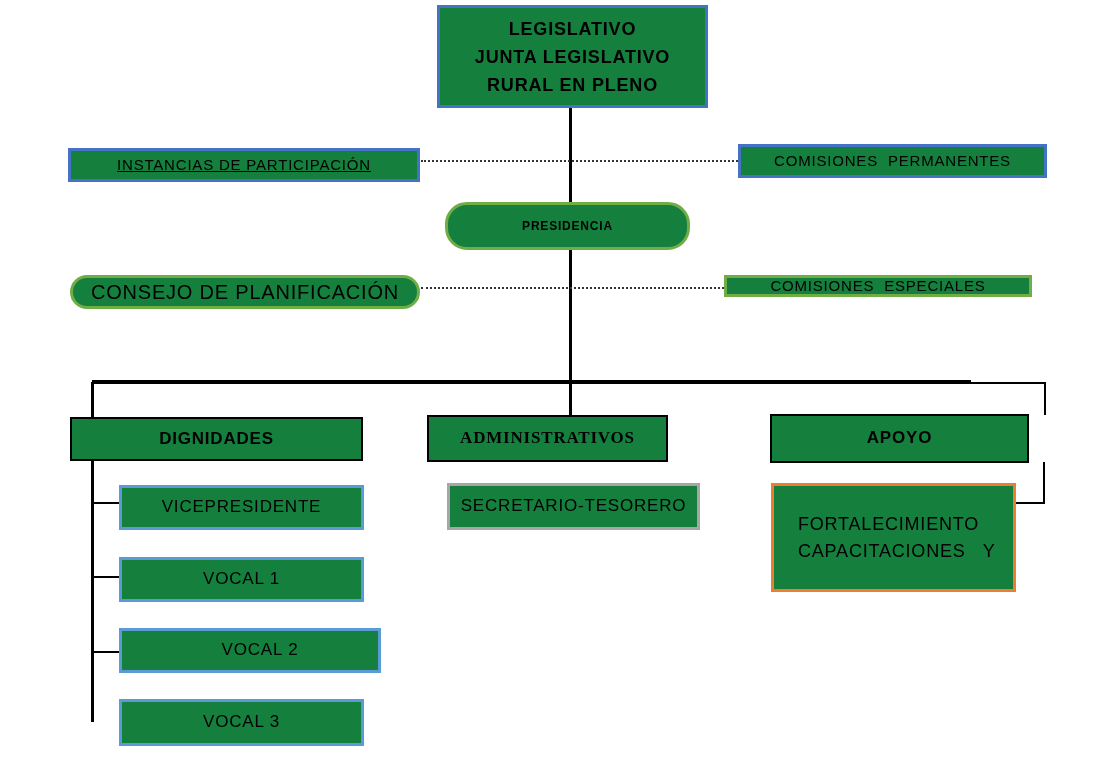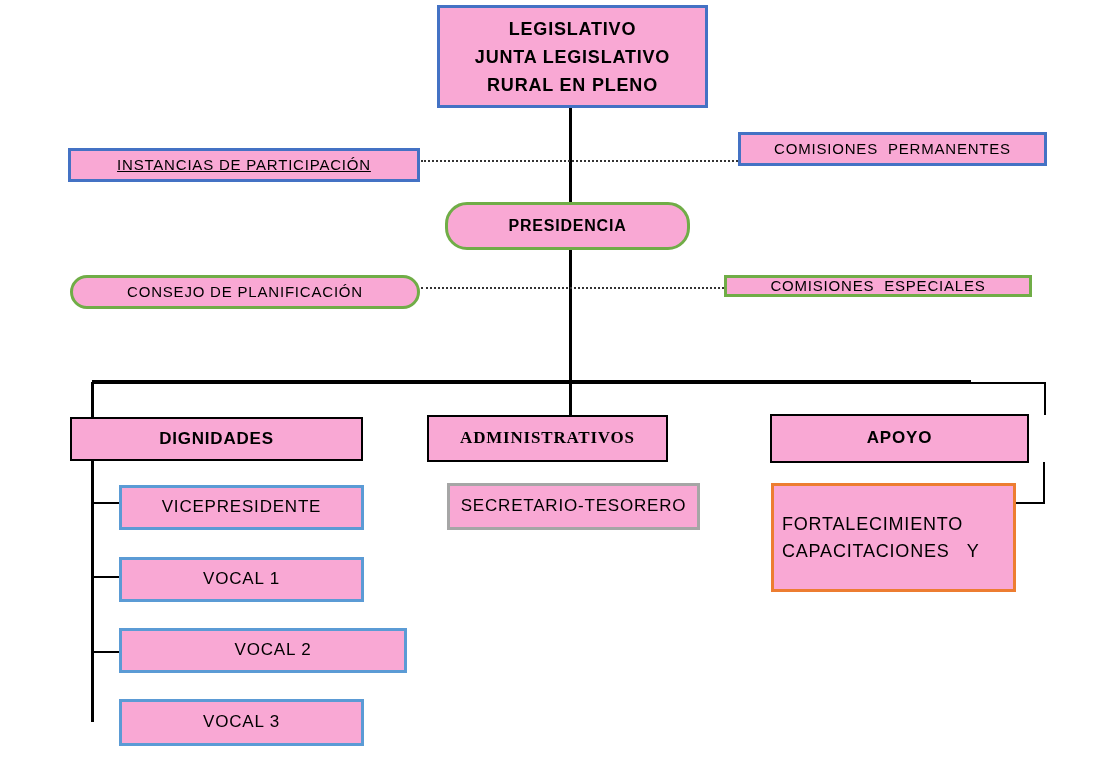--- a/index.html
+++ b/index.html
@@ -7,46 +7,46 @@
     position: relative;
     width: 1107px;
     height: 757px;
     background: #ffffff;
     overflow: hidden;
     font-family: "Liberation Sans", sans-serif;
   }
   .node {
     position: absolute;
     box-sizing: border-box;
-    background: #f9a8d4;
+    background: #15803d;
     display: flex;
     flex-direction: column;
     align-items: center;
     justify-content: center;
     text-align: center;
     color: #000;
     letter-spacing: 0.8px;
     z-index: 2;
     line-height: 1.2;
   }
   .bold { font-weight: bold; }
   .b-blue   { border: 3px solid #4472C4; }
   .b-lblue  { border: 3px solid #5B9BD5; }
   .b-green  { border: 3px solid #70AD47; }
   .b-orange { border: 3px solid #ED7D31; }
   .b-gray   { border: 3px solid #A6A6A6; }
   .b-black  { border: 2.5px solid #000000; }
   .line   { position: absolute; background: #000; z-index: 1; }
   .dotted { position: absolute; height: 0; border-top: 2.5px dotted #333; z-index: 1; }
-  .left-text { align-items: flex-start; text-align: left; padding-left: 8px; white-space: pre; }
+  .left-text { align-items: flex-start; text-align: left; padding-left: 24px; white-space: pre; }
   .fs15 { font-size: 15px; }
-  .fs16 { font-size: 15px; border-radius: 17px; }
+  .fs16 { font-size: 20px; border-radius: 17px; }
   .fs17 { font-size: 17px; text-align: right; }
   .fs18 { font-size: 18px; }
-  .fs20 { font-size: 16px; border-radius: 22px; }
+  .fs20 { font-size: 12px; border-radius: 22px; }
   .lh28 { line-height: 28px; }
   .lh27 { line-height: 27px; }
   .wsp  { word-spacing: 5px; }
 </style>
 </head>
 <body>
 
 <div id="canvas">
 
   <div class="line" style="left:569px; top:107px; width:3px; height:96px;"></div>
@@ -68,21 +68,21 @@
   <div class="node b-blue bold fs18 lh28" style="left:437px; top:5px; width:271px; height:103px;">
     <div>LEGISLATIVO</div>
     <div>JUNTA LEGISLATIVO</div>
     <div>RURAL EN PLENO</div>
   </div>
 
   <div class="node b-blue fs15" style="left:68px; top:148px; width:352px; height:34px;text-decoration:underline;">
     <div>INSTANCIAS DE PARTICIPACIÓN</div>
   </div>
 
-  <div class="node b-blue fs15 wsp" style="left:738px; top:132px; width:309px; height:34px;">
+  <div class="node b-blue fs15 wsp" style="left:738px; top:144px; width:309px; height:34px;">
     <div>COMISIONES PERMANENTES</div>
   </div>
 
   <div class="node b-green bold fs20" style="left:445px; top:202px; width:245px; height:48px;">
     <div>PRESIDENCIA</div>
   </div>
 
   <div class="node b-green fs16" style="left:70px; top:275px; width:350px; height:34px;">
     <div>CONSEJO DE PLANIFICACIÓN</div>
   </div>
@@ -104,21 +104,21 @@
   </div>
 
   <div class="node b-lblue fs17" style="left:119px; top:485px; width:245px; height:45px;">
     <div>VICEPRESIDENTE</div>
   </div>
 
   <div class="node b-lblue fs17" style="left:119px; top:557px; width:245px; height:45px;">
     <div>VOCAL 1</div>
   </div>
 
-  <div class="node b-lblue fs17" style="left:119px; top:628px; width:288px; height:45px;padding-left:20px;">
+  <div class="node b-lblue fs17" style="left:119px; top:628px; width:262px; height:45px;padding-left:20px;">
     <div>VOCAL 2</div>
   </div>
 
   <div class="node b-lblue fs17" style="left:119px; top:699px; width:245px; height:47px;">
     <div>VOCAL 3</div>
   </div>
 
   <div class="node b-gray fs17" style="left:447px; top:483px; width:253px; height:47px;">
     <div>SECRETARIO-TESORERO</div>
   </div>

